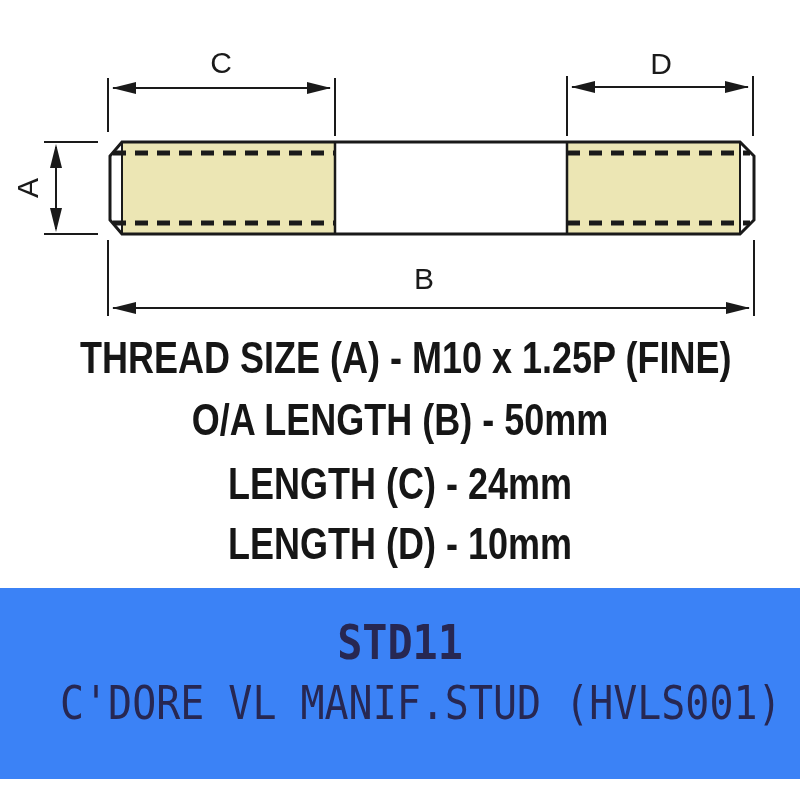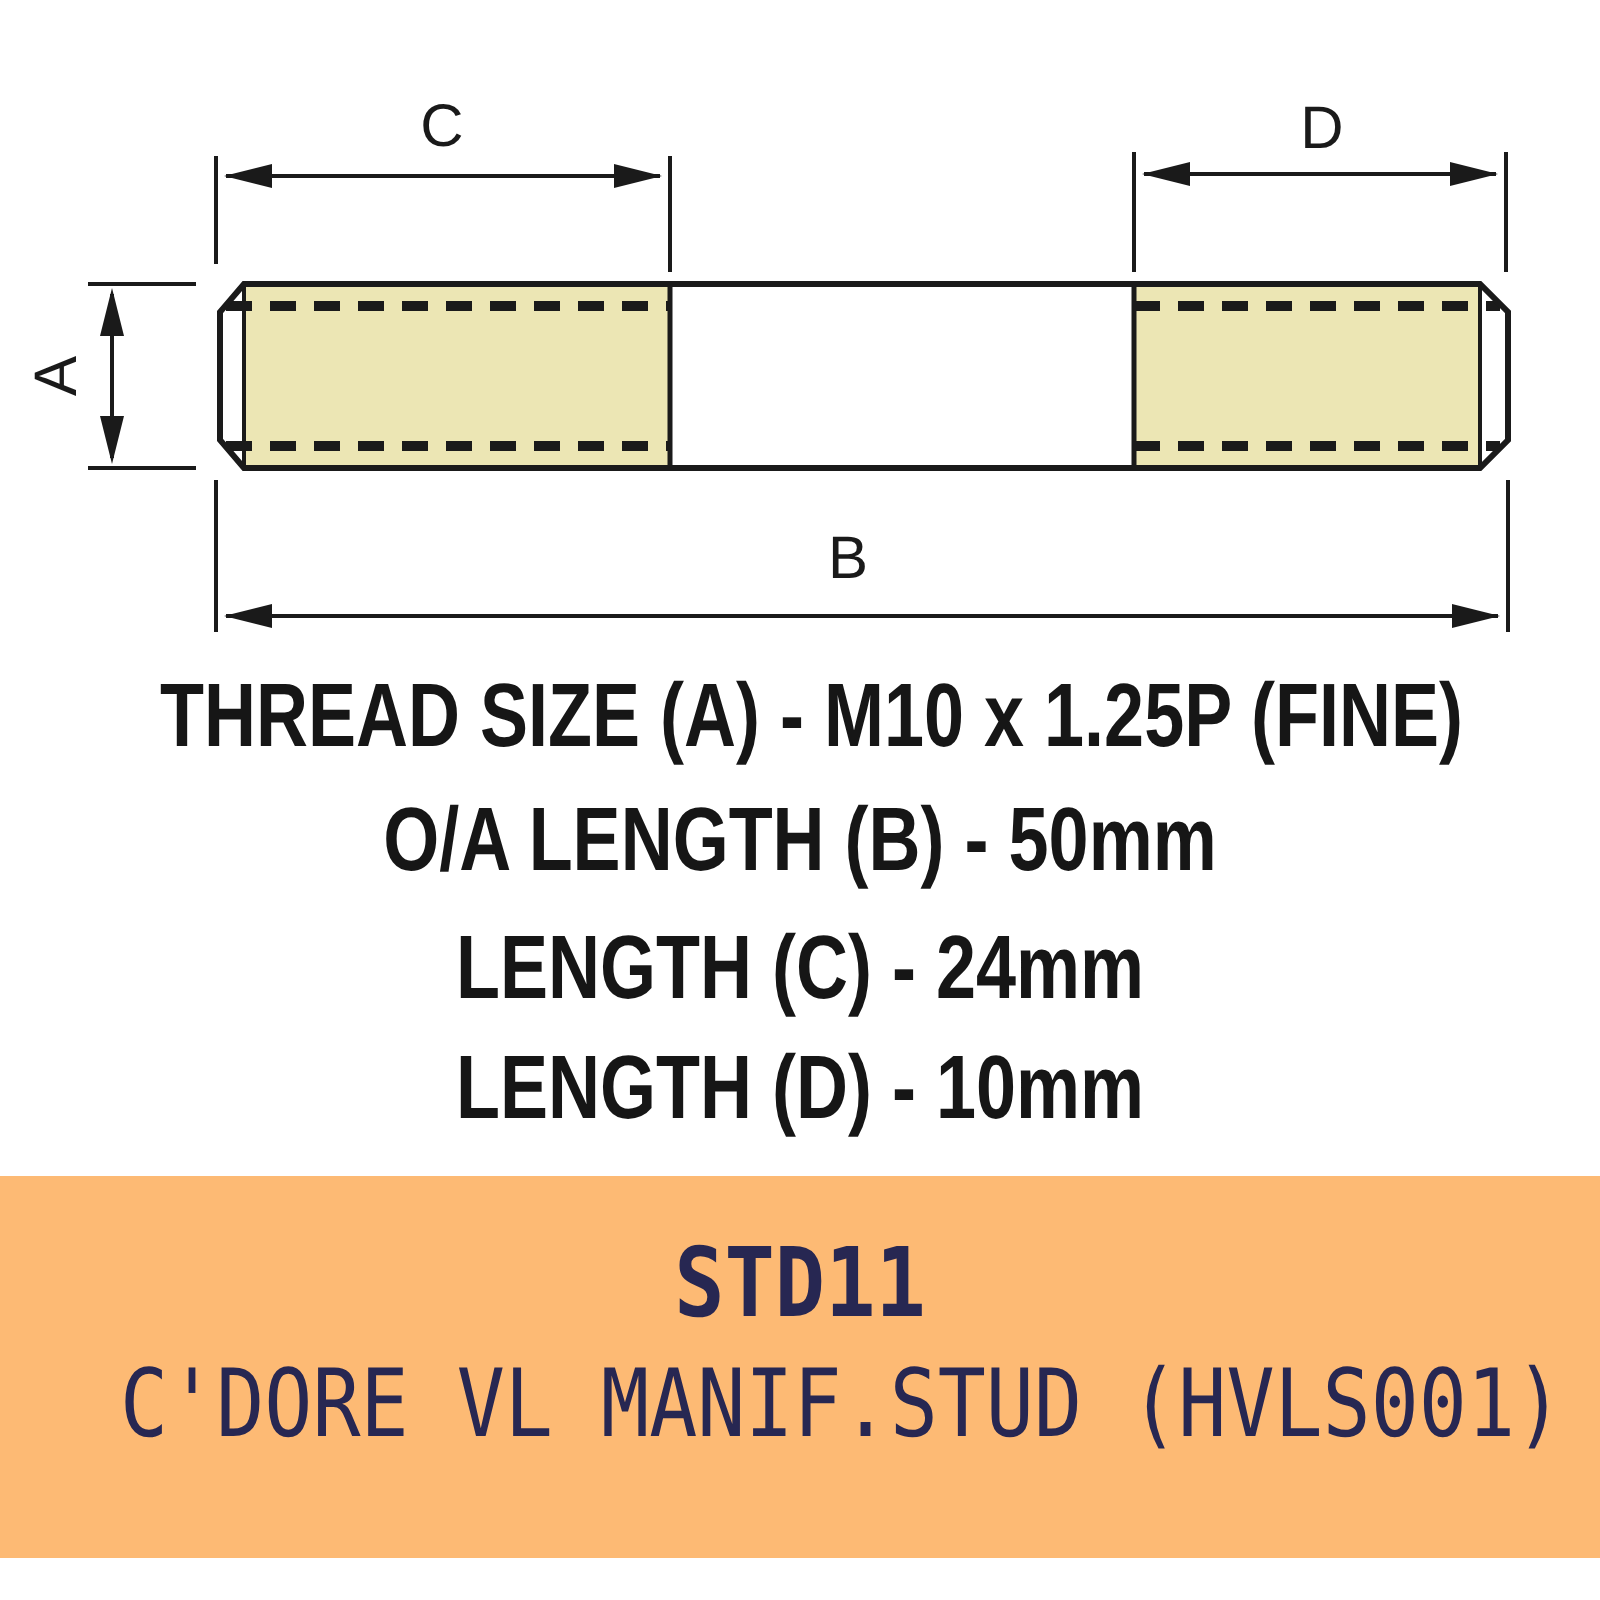--- a/index.html
+++ b/index.html
@@ -13,21 +13,21 @@
     position:absolute;left:0;width:800px;height:56px;line-height:56px;
     text-align:center;font-weight:700;font-size:45px;color:#161616;
     transform:scaleX(0.80);transform-origin:center;white-space:nowrap;
   }
   .spec-1{top:330px;}
   .spec-2{top:392px;}
   .spec-3{top:456px;}
   .spec-4{top:516px;}
   .footer-panel{
     position:absolute;left:0;top:588px;width:800px;height:191px;
-    background:#fdba74;
+    background:#3b82f6;
   }
   .part-code{
     position:absolute;left:0;top:26px;width:800px;height:56px;line-height:56px;
     text-align:center;font-family:"DejaVu Sans Mono",monospace;font-weight:700;
     font-size:48px;color:#272752;transform:scaleX(0.87);transform-origin:center;
     white-space:nowrap;
   }
   .part-desc{
     position:absolute;left:0;top:86px;width:800px;height:58px;line-height:58px;
     text-align:center;font-family:"DejaVu Sans Mono",monospace;font-weight:400;

